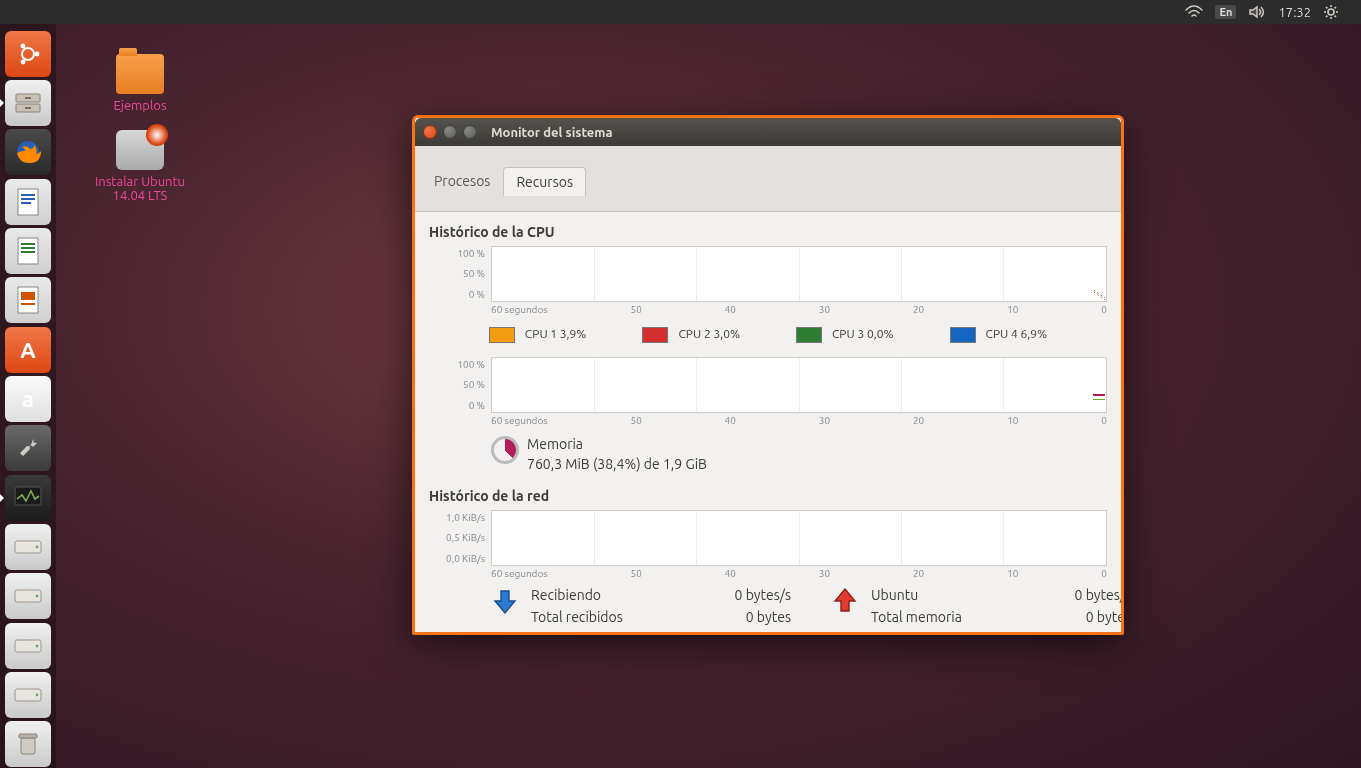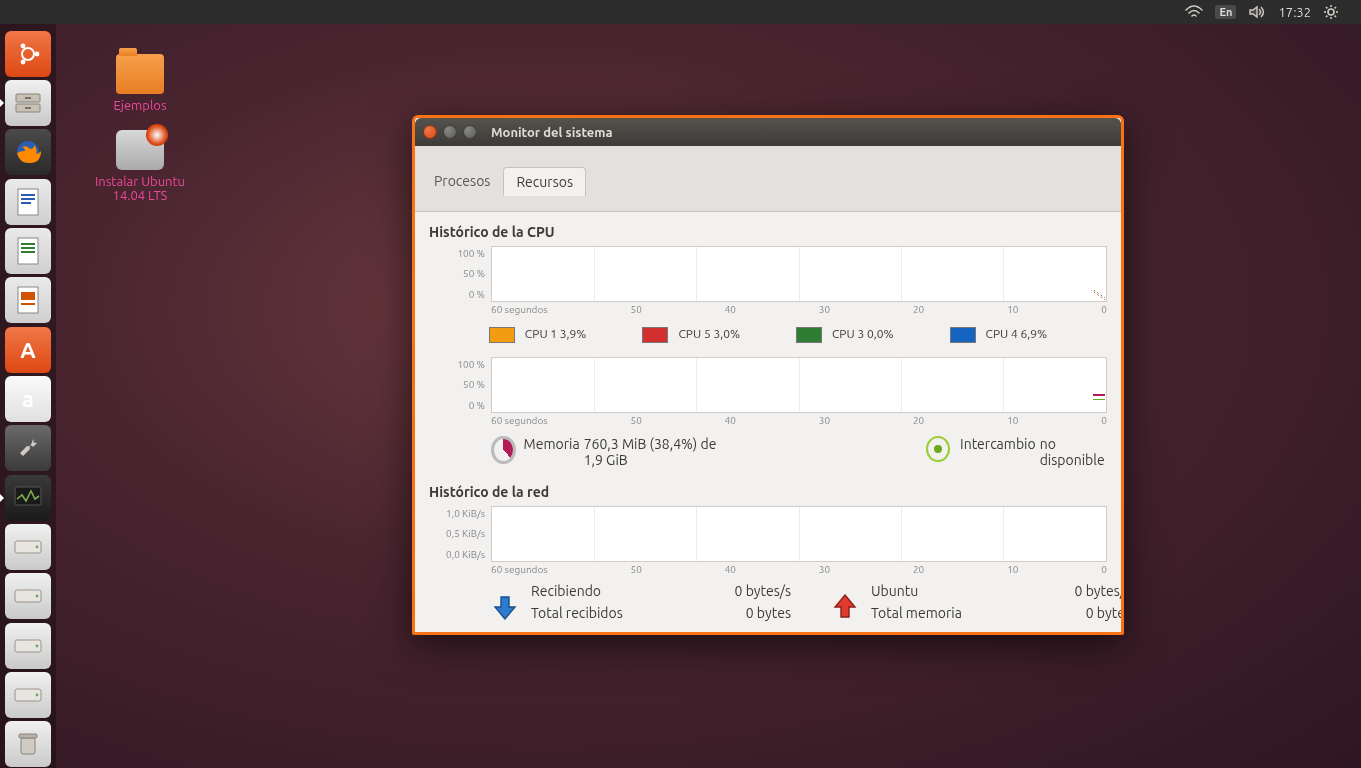--- a/index.html
+++ b/index.html
@@ -111,26 +111,26 @@
 
 .legend-row { display: flex; justify-content: center; gap: 56px; margin: 12px 0 14px 0; align-items:center; font-size:12px;}
 .swatch { width: 26px; height: 16px; display:inline-block; border:1px solid #777; margin-right:10px; vertical-align:middle;}
 
 .mem-row { display:flex; gap: 80px; margin: 10px 0 16px 62px; align-items:flex-start; font-size:14px; }
 .mem-row .pie { width:28px; height:28px; border-radius:50%; border:3px solid #bbb; position:relative; margin-right:8px;}
 .mem-row .pie::after { content:""; position:absolute; inset:0; border-radius:50%; background: conic-gradient(#b21c5a 0 38.4%, transparent 0); }
 .swap-dot { width:26px; height:26px; border-radius:50%; border:2px solid #9acd32; display:flex; align-items:center; justify-content:center; margin-right:10px;}
 .swap-dot::after{content:""; width:8px; height:8px; background:#6aaa1a; border-radius:50%;}
 .mem-col { display:flex; align-items:flex-start; }
-.mem-col .txt { display:flex; flex-direction:row; gap:4px; }
+.mem-col .txt { display:flex; flex-direction:column; gap:4px; }
 .mem-col .txt .l1 { color:#3c3b37; }
 .mem-col .txt .l2 { color:#3c3b37; }
 
 .net-row { display:flex; margin: 8px 0 0 62px; gap: 40px; font-size:14px;}
-.net-col { display:flex; align-items:flex-end; gap:12px; flex:1;}
+.net-col { display:flex; align-items:flex-start; gap:12px; flex:1;}
 .net-col .arrow { width:28px; height:28px; }
 .net-table { display:grid; grid-template-columns: 140px 110px; row-gap:6px; column-gap:10px;}
 .net-table .r { text-align:right; }
 
 
 .cpu-wedge { position:absolute; right:1px; bottom:1px; width:14px; height:10px;
   background: linear-gradient(to top right, transparent 48%, #dd4814 50%, transparent 52%),
               linear-gradient(to top right, transparent 58%, #2e7d32 60%, transparent 62%);
   opacity:.9;}
 .mem-line { position:absolute; right:1px; bottom:16px; width:12px; height:2px; background:#b21c5a;}
@@ -334,21 +334,21 @@
       <span>60 segundos</span>
       <span>50</span>
       <span>40</span>
       <span>30</span>
       <span>20</span>
       <span>10</span>
       <span>0</span>
     </div>
     <div class="legend-row">
       <span><span class="swatch" style="background:#f39c12"></span><span>CPU 1  3,9%</span></span>
-      <span><span class="swatch" style="background:#d32f2f"></span><span>CPU 5  3,0%</span></span>
+      <span><span class="swatch" style="background:#d32f2f"></span><span>CPU 2  3,0%</span></span>
       <span><span class="swatch" style="background:#2e7d32"></span><span>CPU 3  0,0%</span></span>
       <span><span class="swatch" style="background:#1565c0"></span><span>CPU 4  6,9%</span></span>
     </div>
 
     <div class="chart-wrap">
       <div class="ylabels">
         <span>100 %</span>
         <span>50 %</span>
         <span>0 %</span>
       </div>
@@ -370,27 +370,20 @@
       <span>20</span>
       <span>10</span>
       <span>0</span>
     </div>
     <div class="mem-row">
       <div class="mem-col">
         <div class="pie"></div>
         <div class="txt">
           <span class="l1">Memoria</span>
           <span class="l2">760,3 MiB (38,4%) de 1,9 GiB</span>
-        </div>
-      </div>
-      <div class="mem-col" style="margin-left:120px">
-        <div class="swap-dot"></div>
-        <div class="txt">
-          <span class="l1">Intercambio</span>
-          <span class="l2">no disponible</span>
         </div>
       </div>
     </div>
 
     <div class="section-title">Histórico de la red</div>
     <div class="chart-wrap">
       <div class="ylabels">
         <span>1,0 KiB/s</span>
         <span>0,5 KiB/s</span>
         <span>0,0 KiB/s</span>

